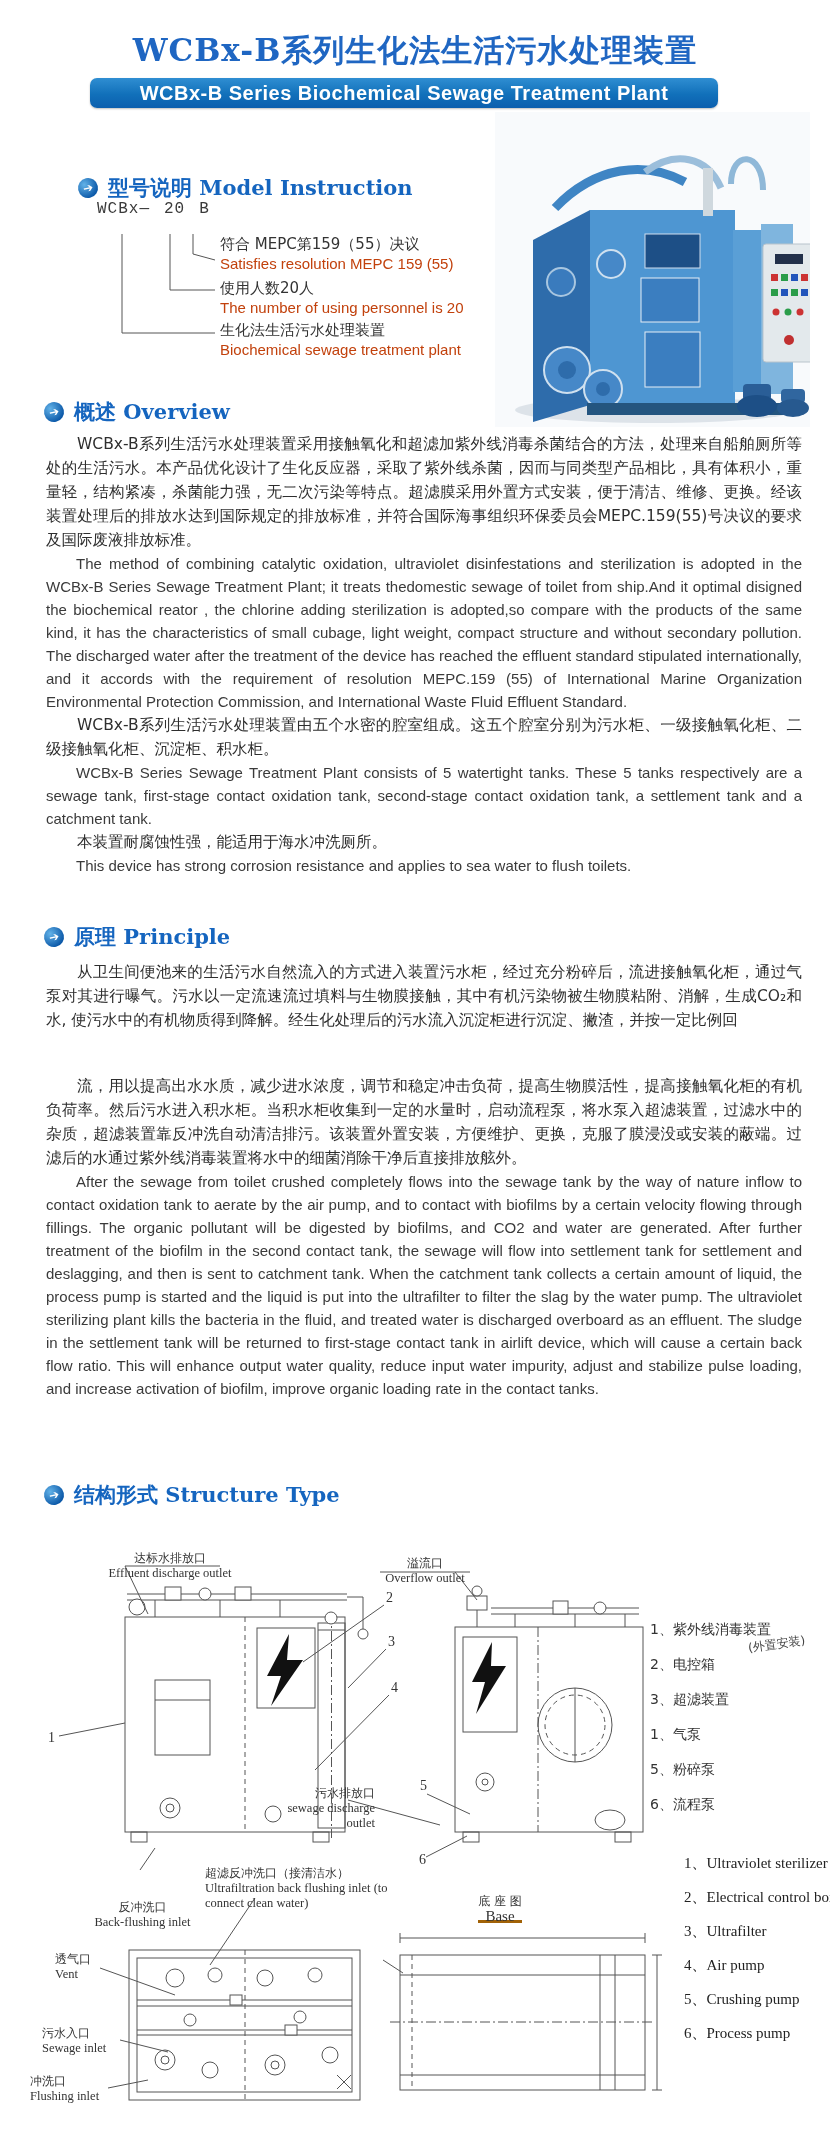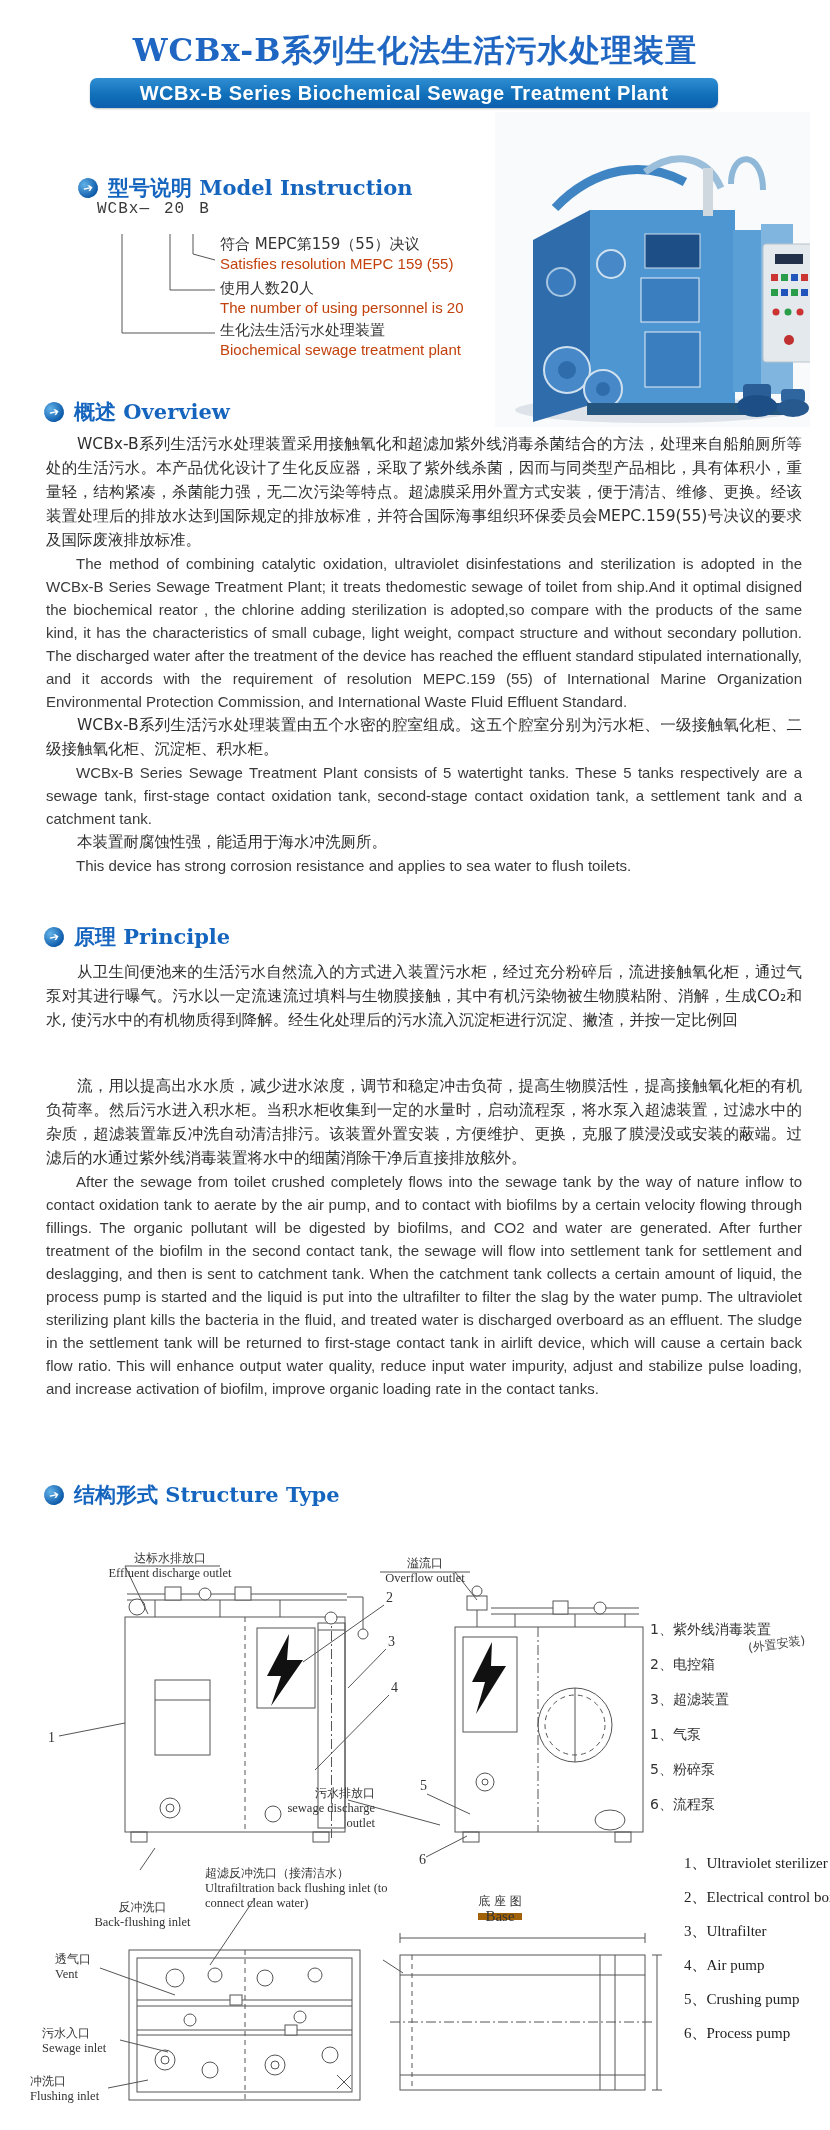--- a/index.html
+++ b/index.html
@@ -49,21 +49,21 @@
   .diagram-svg{left:15px;top:1530px;}
   svg .ln{stroke:#555;stroke-width:1;fill:none;}
   svg .lnf{stroke:#555;stroke-width:1;fill:#fff;}
   svg .dash{stroke-dasharray:5,4;}
   svg .cdash{stroke-dasharray:10,3,2,3;}
   svg .callout{font-family:"Liberation Serif",serif;font-size:14px;fill:#333;}
 
   .dlabel{position:absolute;text-align:center;color:#333;}
   .dlabel .zh{font-size:12px;display:block;line-height:15px;}
   .dlabel .en{font-size:12.5px;display:block;line-height:15px;font-family:"Liberation Serif",serif;}
-  .dlabel .u{border-bottom:7px solid #a16207;padding-bottom:5px;}
+  .dlabel .u{border-bottom:3px solid #a16207;padding-bottom:12px;}
   .dlabel.left{text-align:left;}
 
   .legend-zh{left:650px;top:1612px;width:175px;}
   .legend-zh .item{font-size:14px;line-height:35px;color:#333;white-space:nowrap;}
   .legend-zh .annot{position:absolute;left:98px;top:24px;font-size:12px;color:#444;
     transform:rotate(-8deg);white-space:nowrap;}
   .legend-en{left:684px;top:1846px;width:165px;}
   .legend-en .item{font-size:15px;line-height:34px;color:#222;
     font-family:"Liberation Serif",serif;white-space:nowrap;}
 </style>

